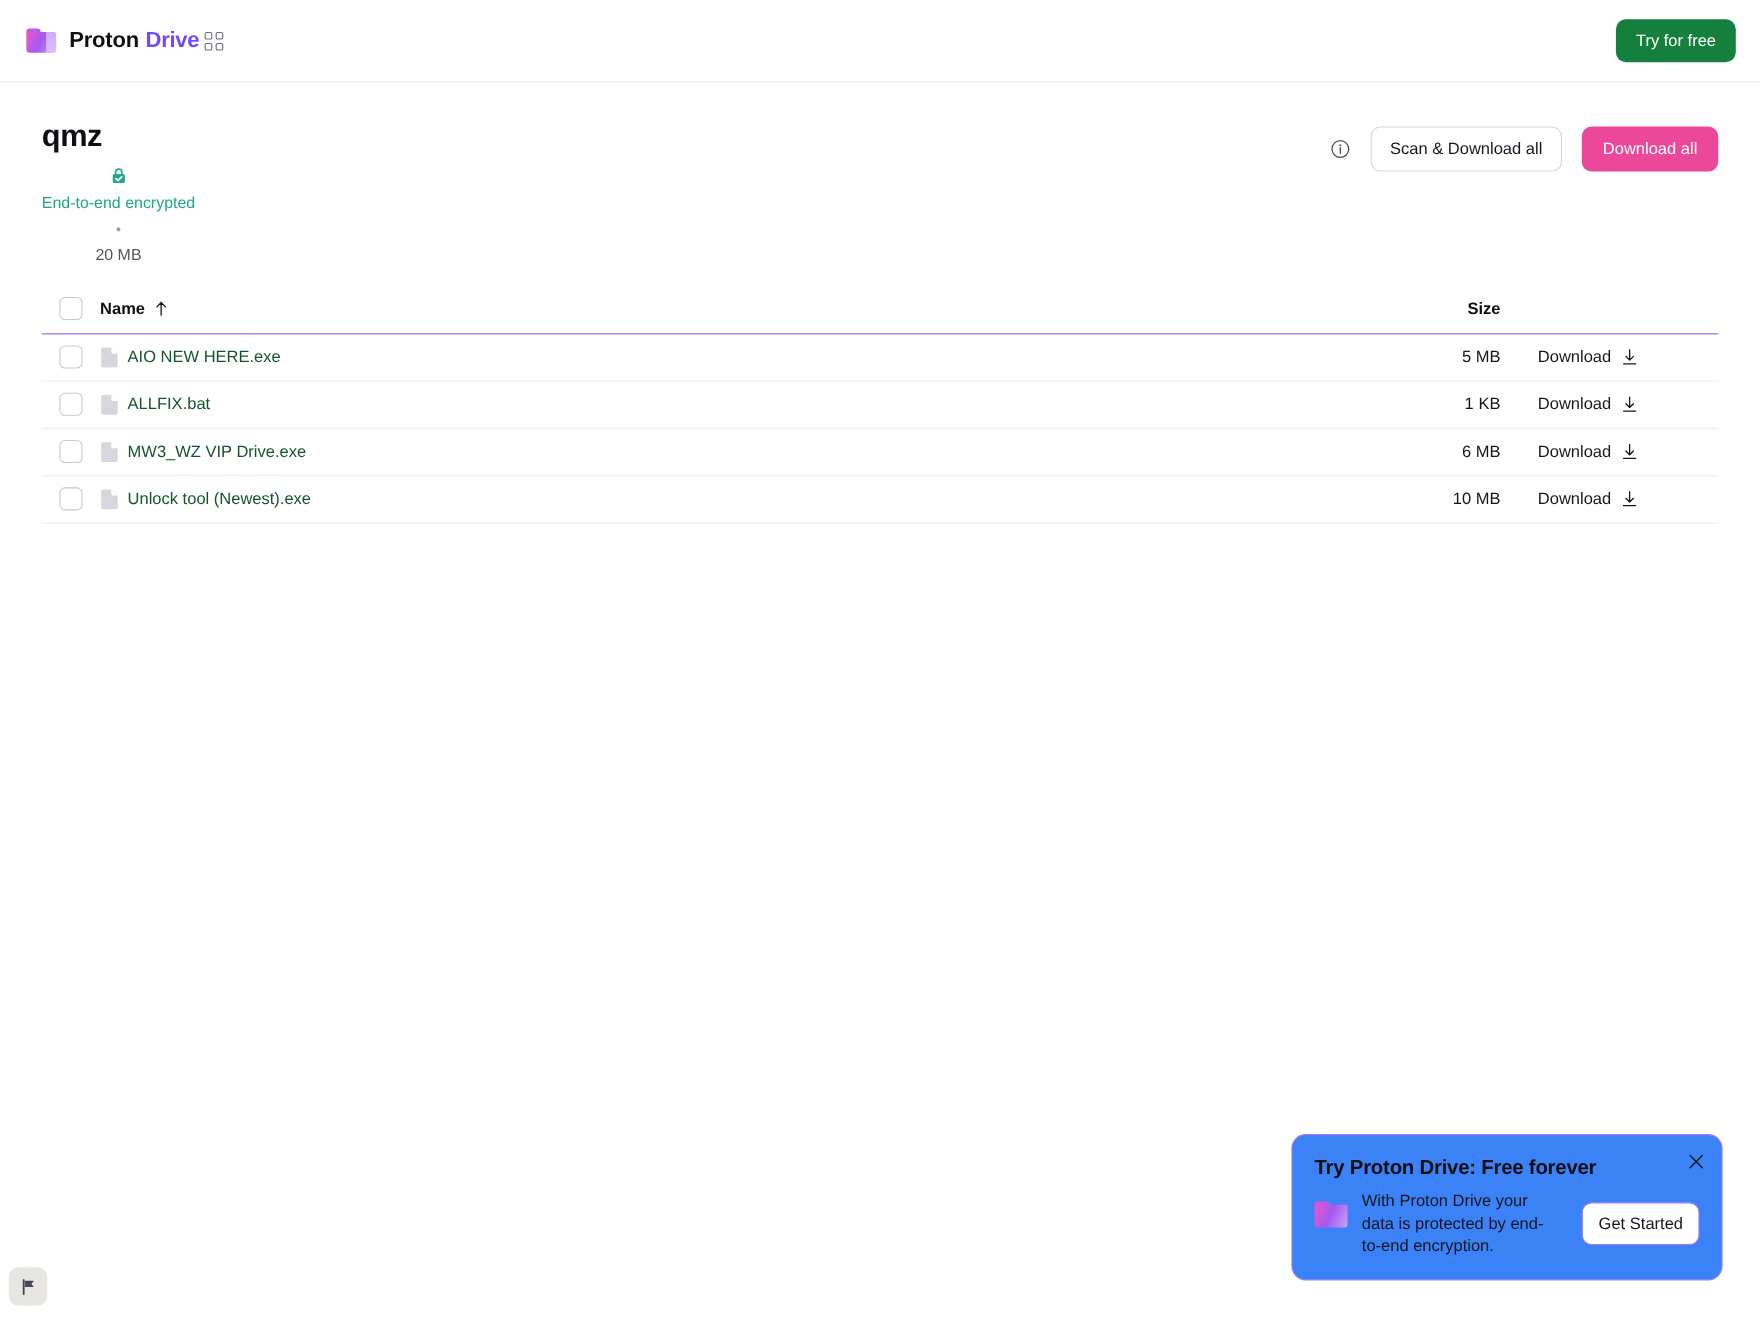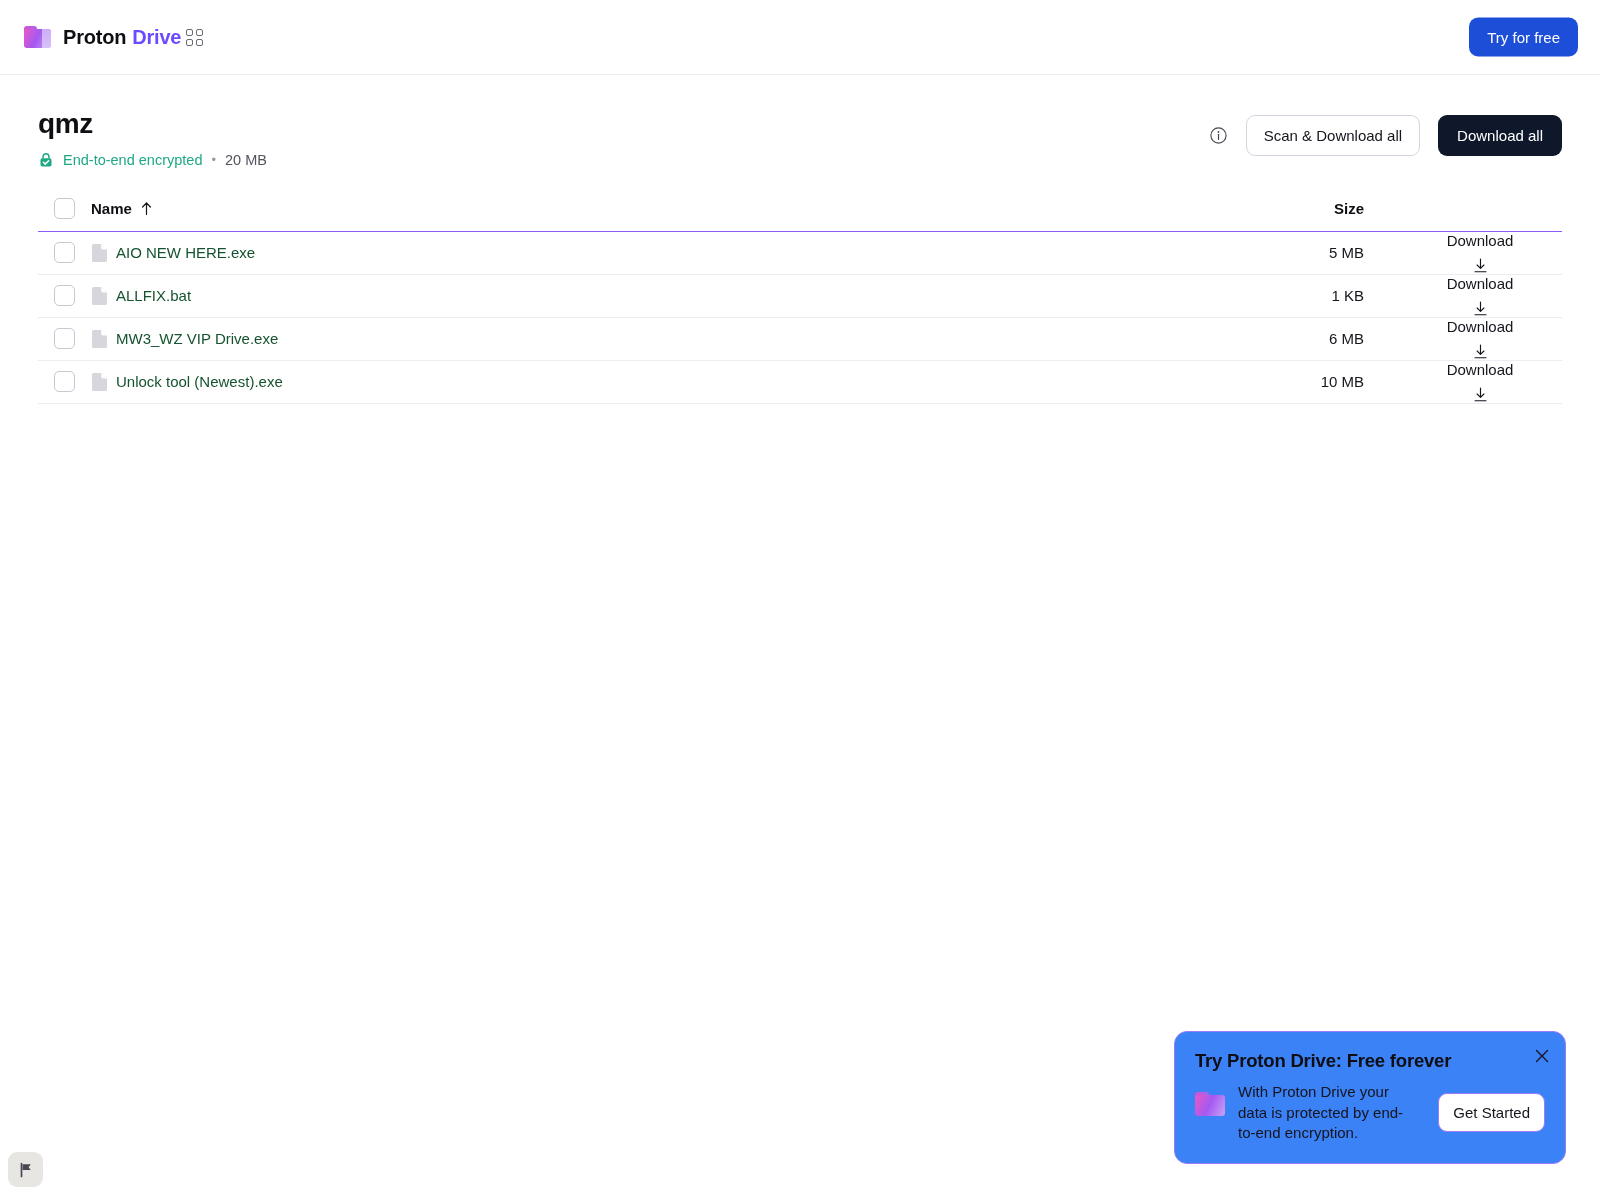--- a/index.html
+++ b/index.html
@@ -52,75 +52,75 @@
   .appgrid {
     width: 17px; height: 17px; margin-left: 5px;
     display: grid; grid-template-columns: 1fr 1fr; grid-template-rows: 1fr 1fr;
     gap: 3px;
   }
   .appgrid i {
     border: 1.4px solid #6a6a74; border-radius: 2px; display: block;
   }
   .try-free {
     position: absolute; right: 22px; top: 50%; transform: translateY(-50%);
-    background: #1d4ed8; color: #fff;
+    background: #15803d; color: #fff;
     border: none; border-radius: 9px;
     font-size: 15px; font-family: inherit;
     padding: 11px 18px; cursor: pointer;
   }
 
   
   .page {
     padding: 0 38px;
   }
   .headrow {
     display: flex; align-items: flex-start; justify-content: space-between;
     padding-top: 32px;
   }
   .title-block h1 {
     font-size: 28px; font-weight: 700; letter-spacing: -.4px; line-height: 1.2;
     color: #0f0e13;
   }
   .meta {
     display: flex; align-items: center; gap: 9px;
-    margin-top: 11px; font-size: 14.5px;
+    margin-top: 11px; font-size: 14.5px; flex-direction: column;
   }
   .lock-ico { width: 16px; height: 16px; display: block; }
   .enc { color: #1ea885; }
   .dot { color: #9b99a5; font-size: 13px; line-height: 1; }
   .size-total { color: #55535e; }
 
   .actions { display: flex; align-items: center; gap: 18px; padding-top: 8px; }
   .info-ico { width: 19px; height: 19px; display: block; cursor: pointer; }
   .btn-outline {
     background: #fff; border: 1px solid #d6d4de; border-radius: 9px;
     font-size: 15px; font-family: inherit; color: #16141c;
     padding: 11px 17px; cursor: pointer;
   }
   .btn-primary {
-    background: #0f172a; border: none; border-radius: 9px;
+    background: #ec4899; border: none; border-radius: 9px;
     font-size: 15px; font-family: inherit; color: #fff;
     padding: 12px 19px; cursor: pointer;
   }
 
   
   .table { margin-top: 30px; }
   .thead {
     display: flex; align-items: center;
     padding: 0 0 12px 0;
     border-bottom: 1px solid #8b5cf6;
   }
   .cb {
     width: 21px; height: 21px; border: 1.5px solid #c9c7d2;
     border-radius: 5px; background: #fff; cursor: pointer; flex: none;
   }
   .col-check { width: 53px; display: flex; justify-content: flex-start; padding-left: 16px;}
   .col-name { flex: 1; display: flex; align-items: center; gap: 8px; }
   .col-size { width: 140px; text-align: right; padding-right: 8px; }
-  .col-dl   { width: 190px; display: flex; align-items: center; gap: 9px; padding-left: 26px; flex-direction: column;}
+  .col-dl   { width: 190px; display: flex; align-items: center; gap: 9px; padding-left: 26px;}
   .th { font-size: 15px; font-weight: 700; color: #0f0e13; }
   .sort-arrow { width: 13px; height: 15px; display: block; }
 
   .row {
     display: flex; align-items: center;
     height: 43px;
     border-bottom: 1px solid #eeecf2;
     font-size: 15px;
   }
   .file-ico { width: 17px; height: 20px; display: block; flex: none; }

